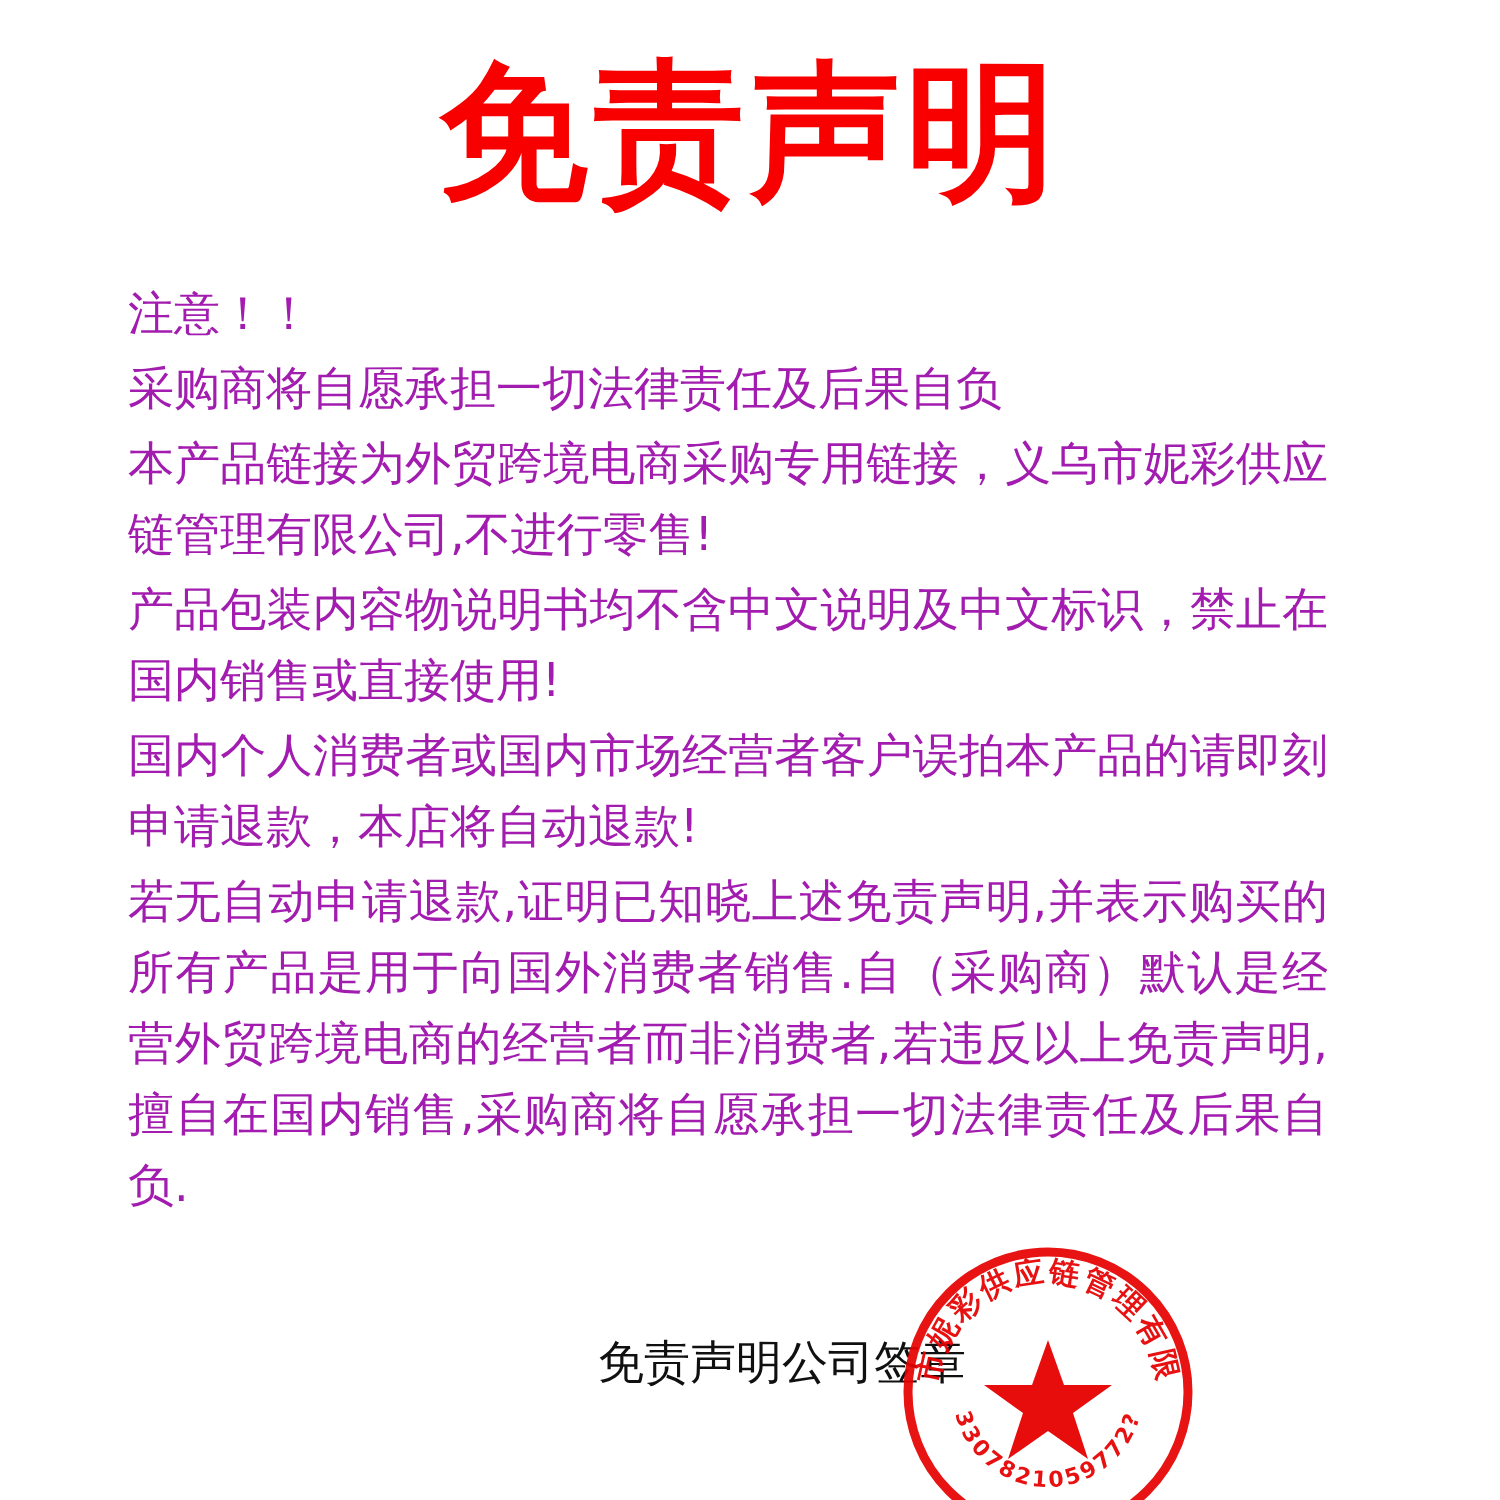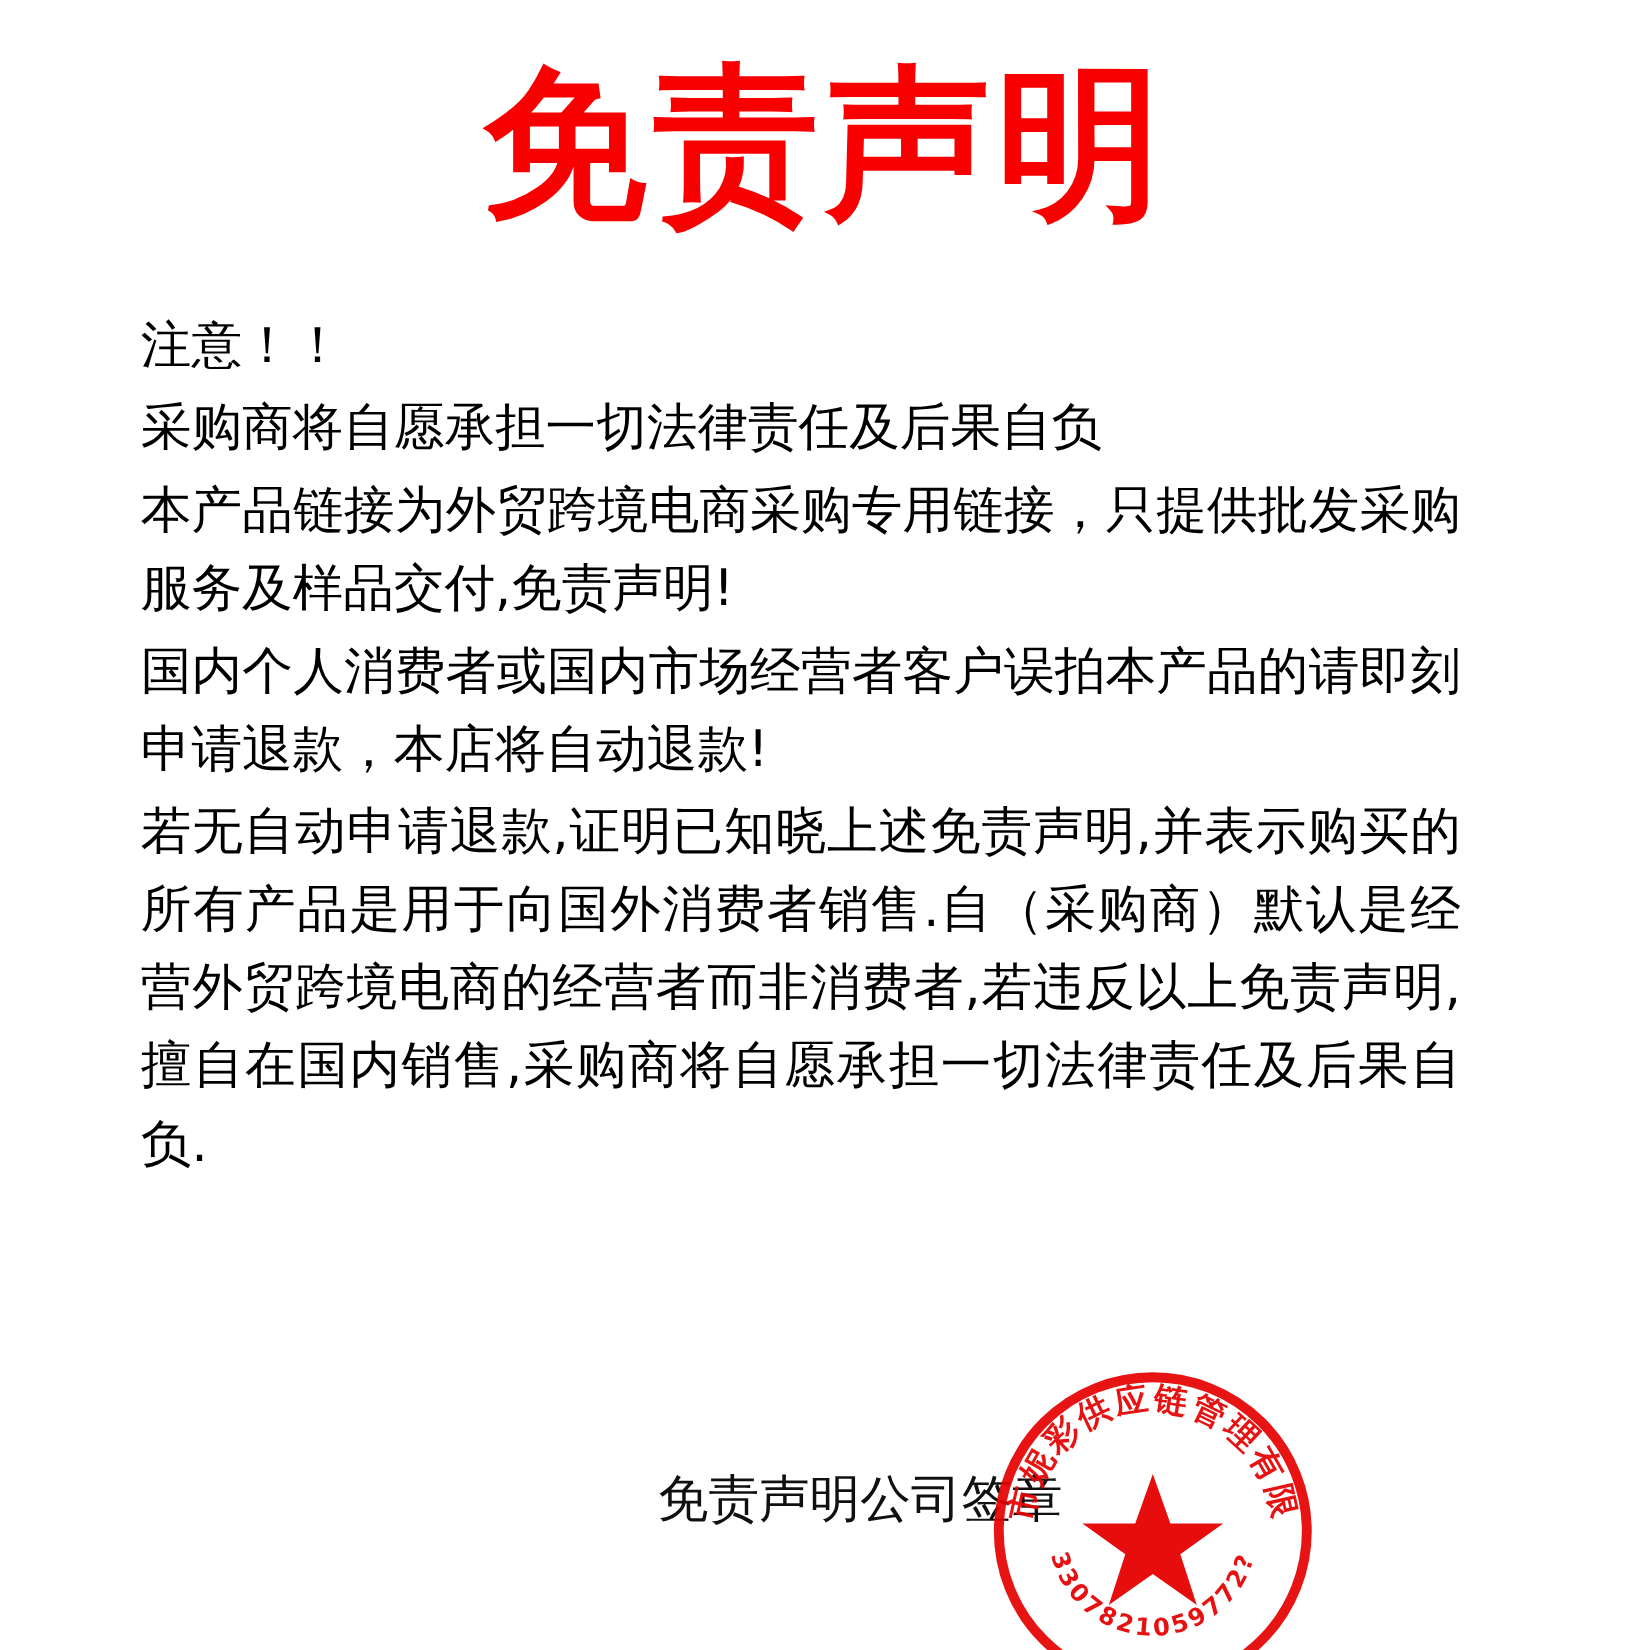--- a/index.html
+++ b/index.html
@@ -32,21 +32,21 @@
     line-height: 160px;
     font-weight: 700;
     letter-spacing: 6px;
     font-family: "DejaVu Sans", "Liberation Sans", sans-serif;
   }
   .body-text {
     position: absolute;
     top: 278px;
     left: 128px;
     width: 1200px;
-    color: #000000;
+    color: #a21caf;
     font-size: 46px;
     line-height: 71px;
     font-weight: 500;
     letter-spacing: 0px;
     text-align: justify;
   }
   .para {
     margin: 0 0 4px 0;
   }
   .sign-row {
@@ -80,21 +80,22 @@
 </head>
 <body>
 
 <div class="page">
 
   <div class="title">免责声明</div>
 
   <div class="body-text">
     <p class="para">注意！！</p>
     <p class="para">采购商将自愿承担一切法律责任及后果自负</p>
-    <p class="para">本产品链接为外贸跨境电商采购专用链接，只提供批发采购服务及样品交付,免责声明!</p>
+    <p class="para">本产品链接为外贸跨境电商采购专用链接，义乌市妮彩供应链管理有限公司,不进行零售!</p>
+    <p class="para">产品包装内容物说明书均不含中文说明及中文标识，禁止在国内销售或直接使用!</p>
     <p class="para">国内个人消费者或国内市场经营者客户误拍本产品的请即刻申请退款，本店将自动退款!</p>
     <p class="para">若无自动申请退款,证明已知晓上述免责声明,并表示购买的所有产品是用于向国外消费者销售.自（采购商）默认是经营外贸跨境电商的经营者而非消费者,若违反以上免责声明,擅自在国内销售,采购商将自愿承担一切法律责任及后果自负.</p>
   </div>
 
   <div class="sign-row">
     <div class="sign-label">免责声明公司签章</div>
 
     <div class="stamp">
       <svg width="300" height="300" viewBox="0 0 300 300" xmlns="http://www.w3.org/2000/svg">
         <defs>

